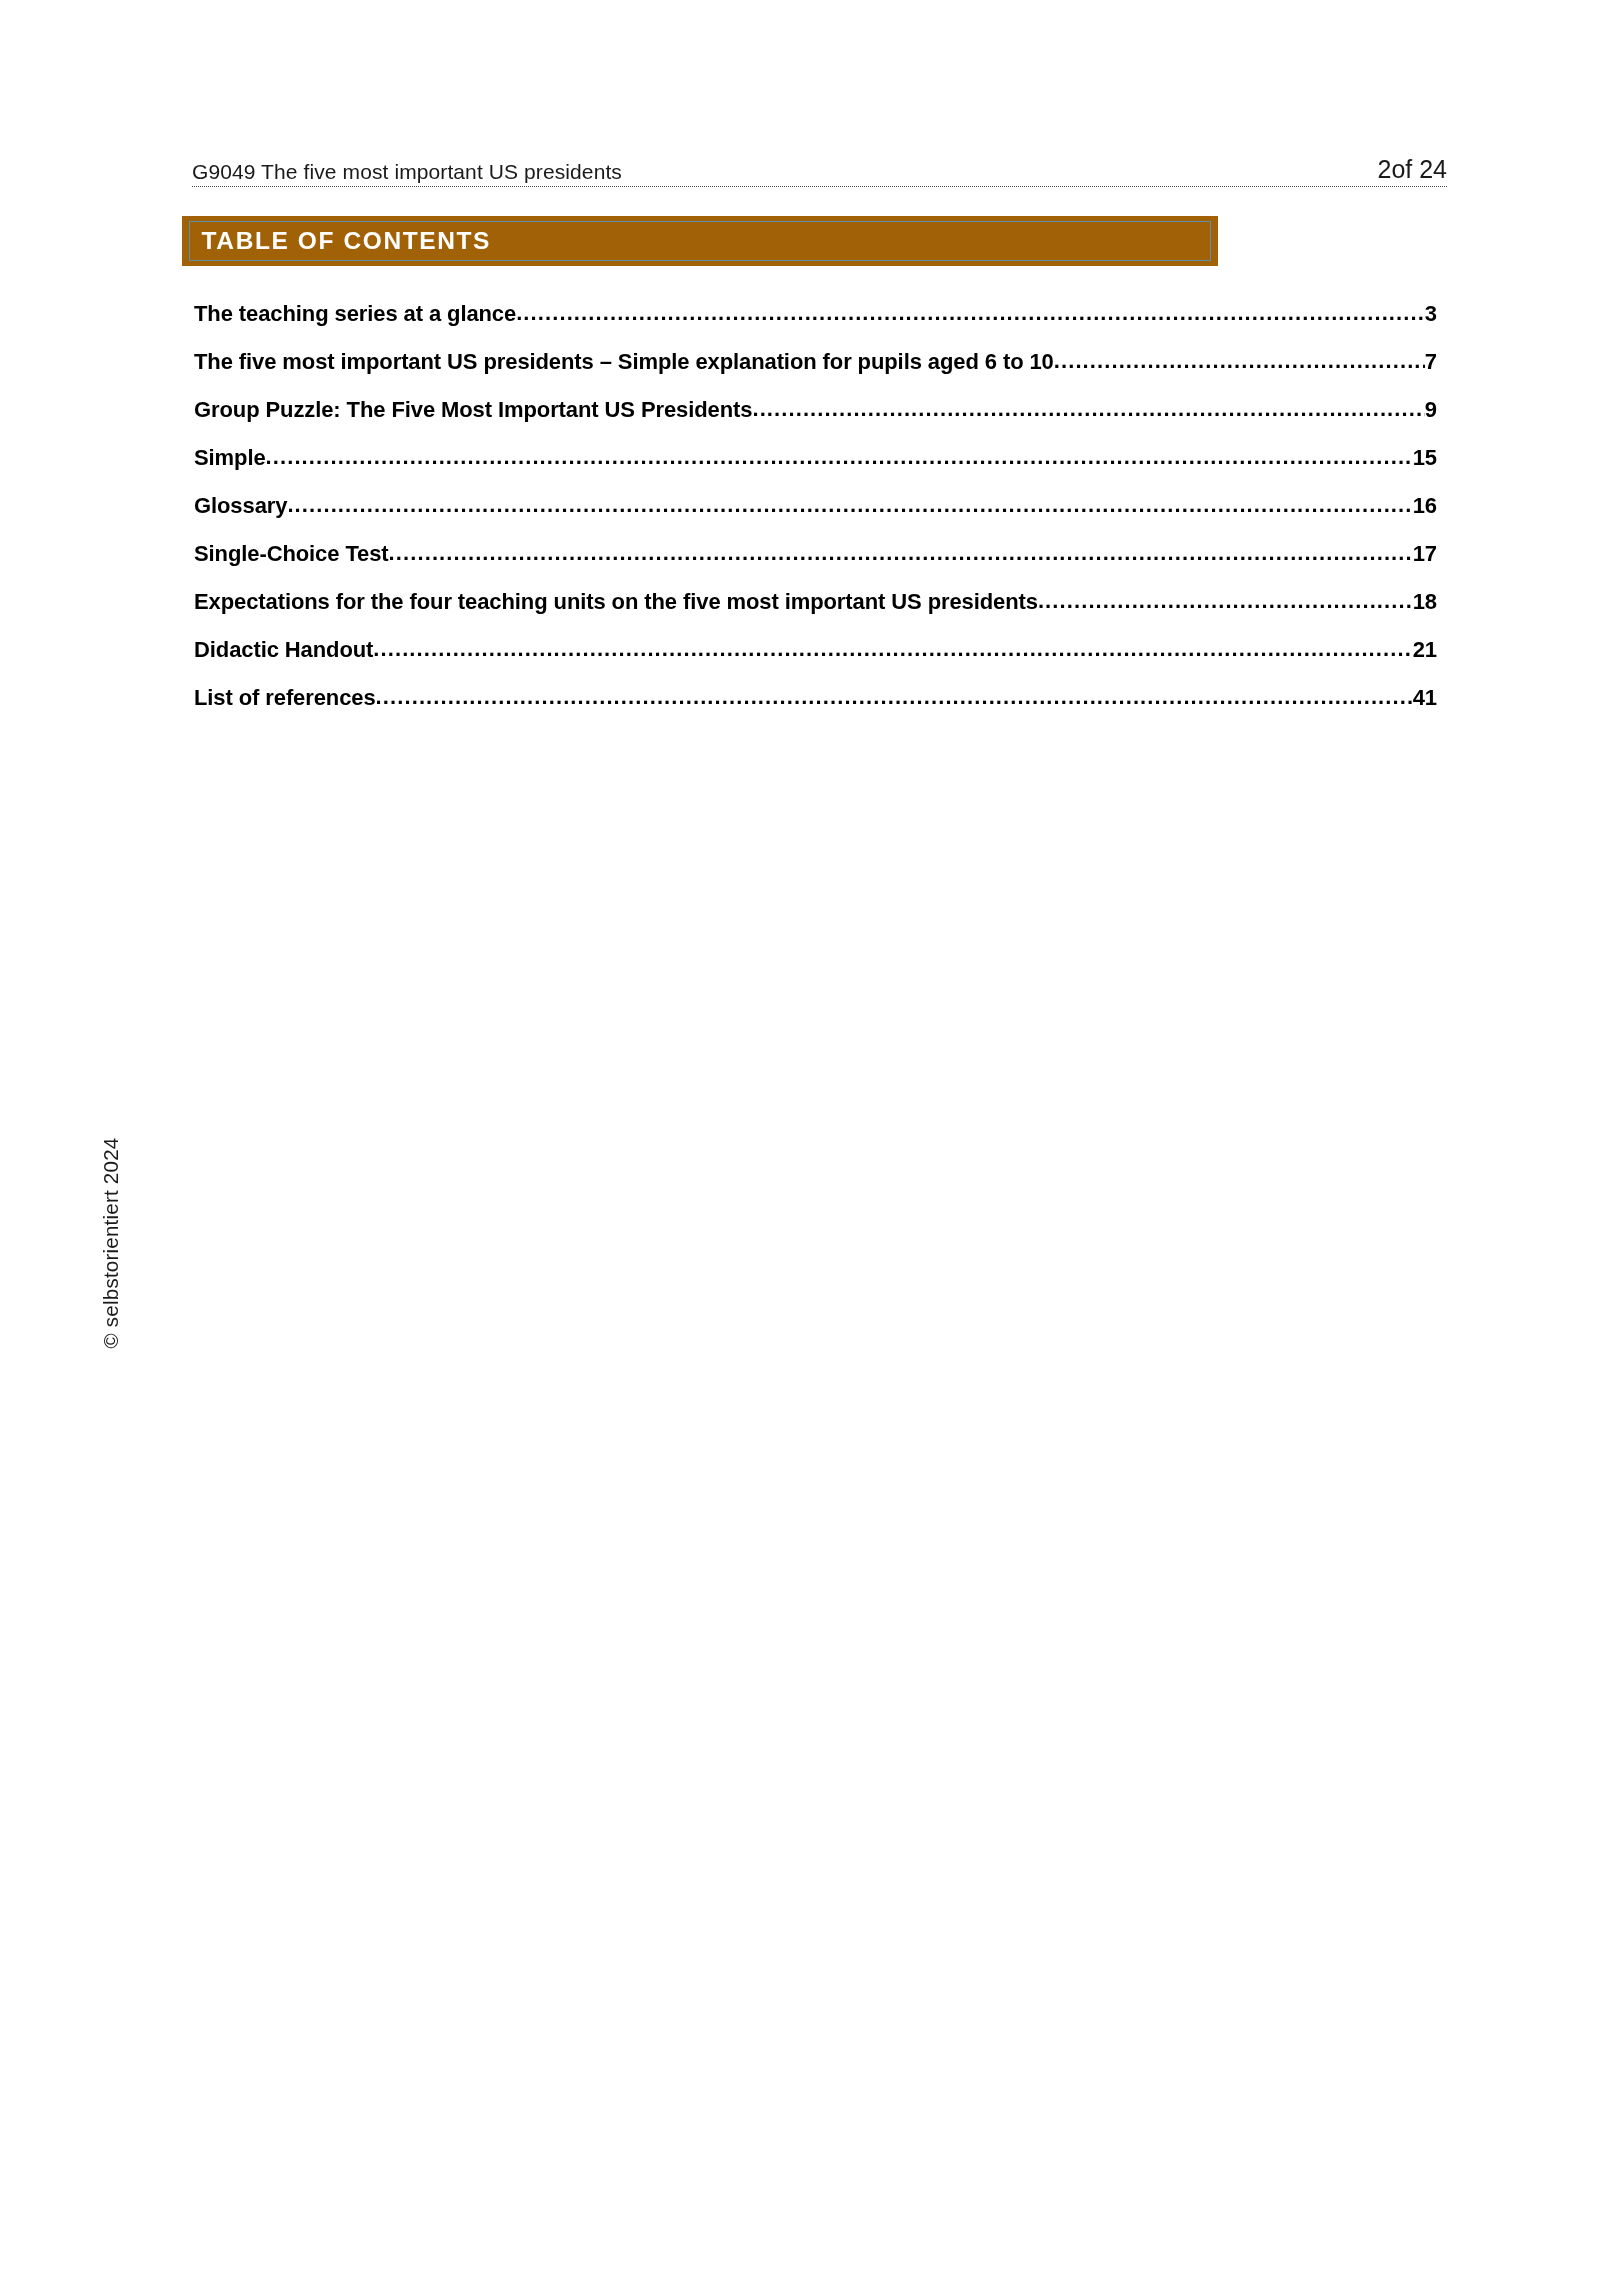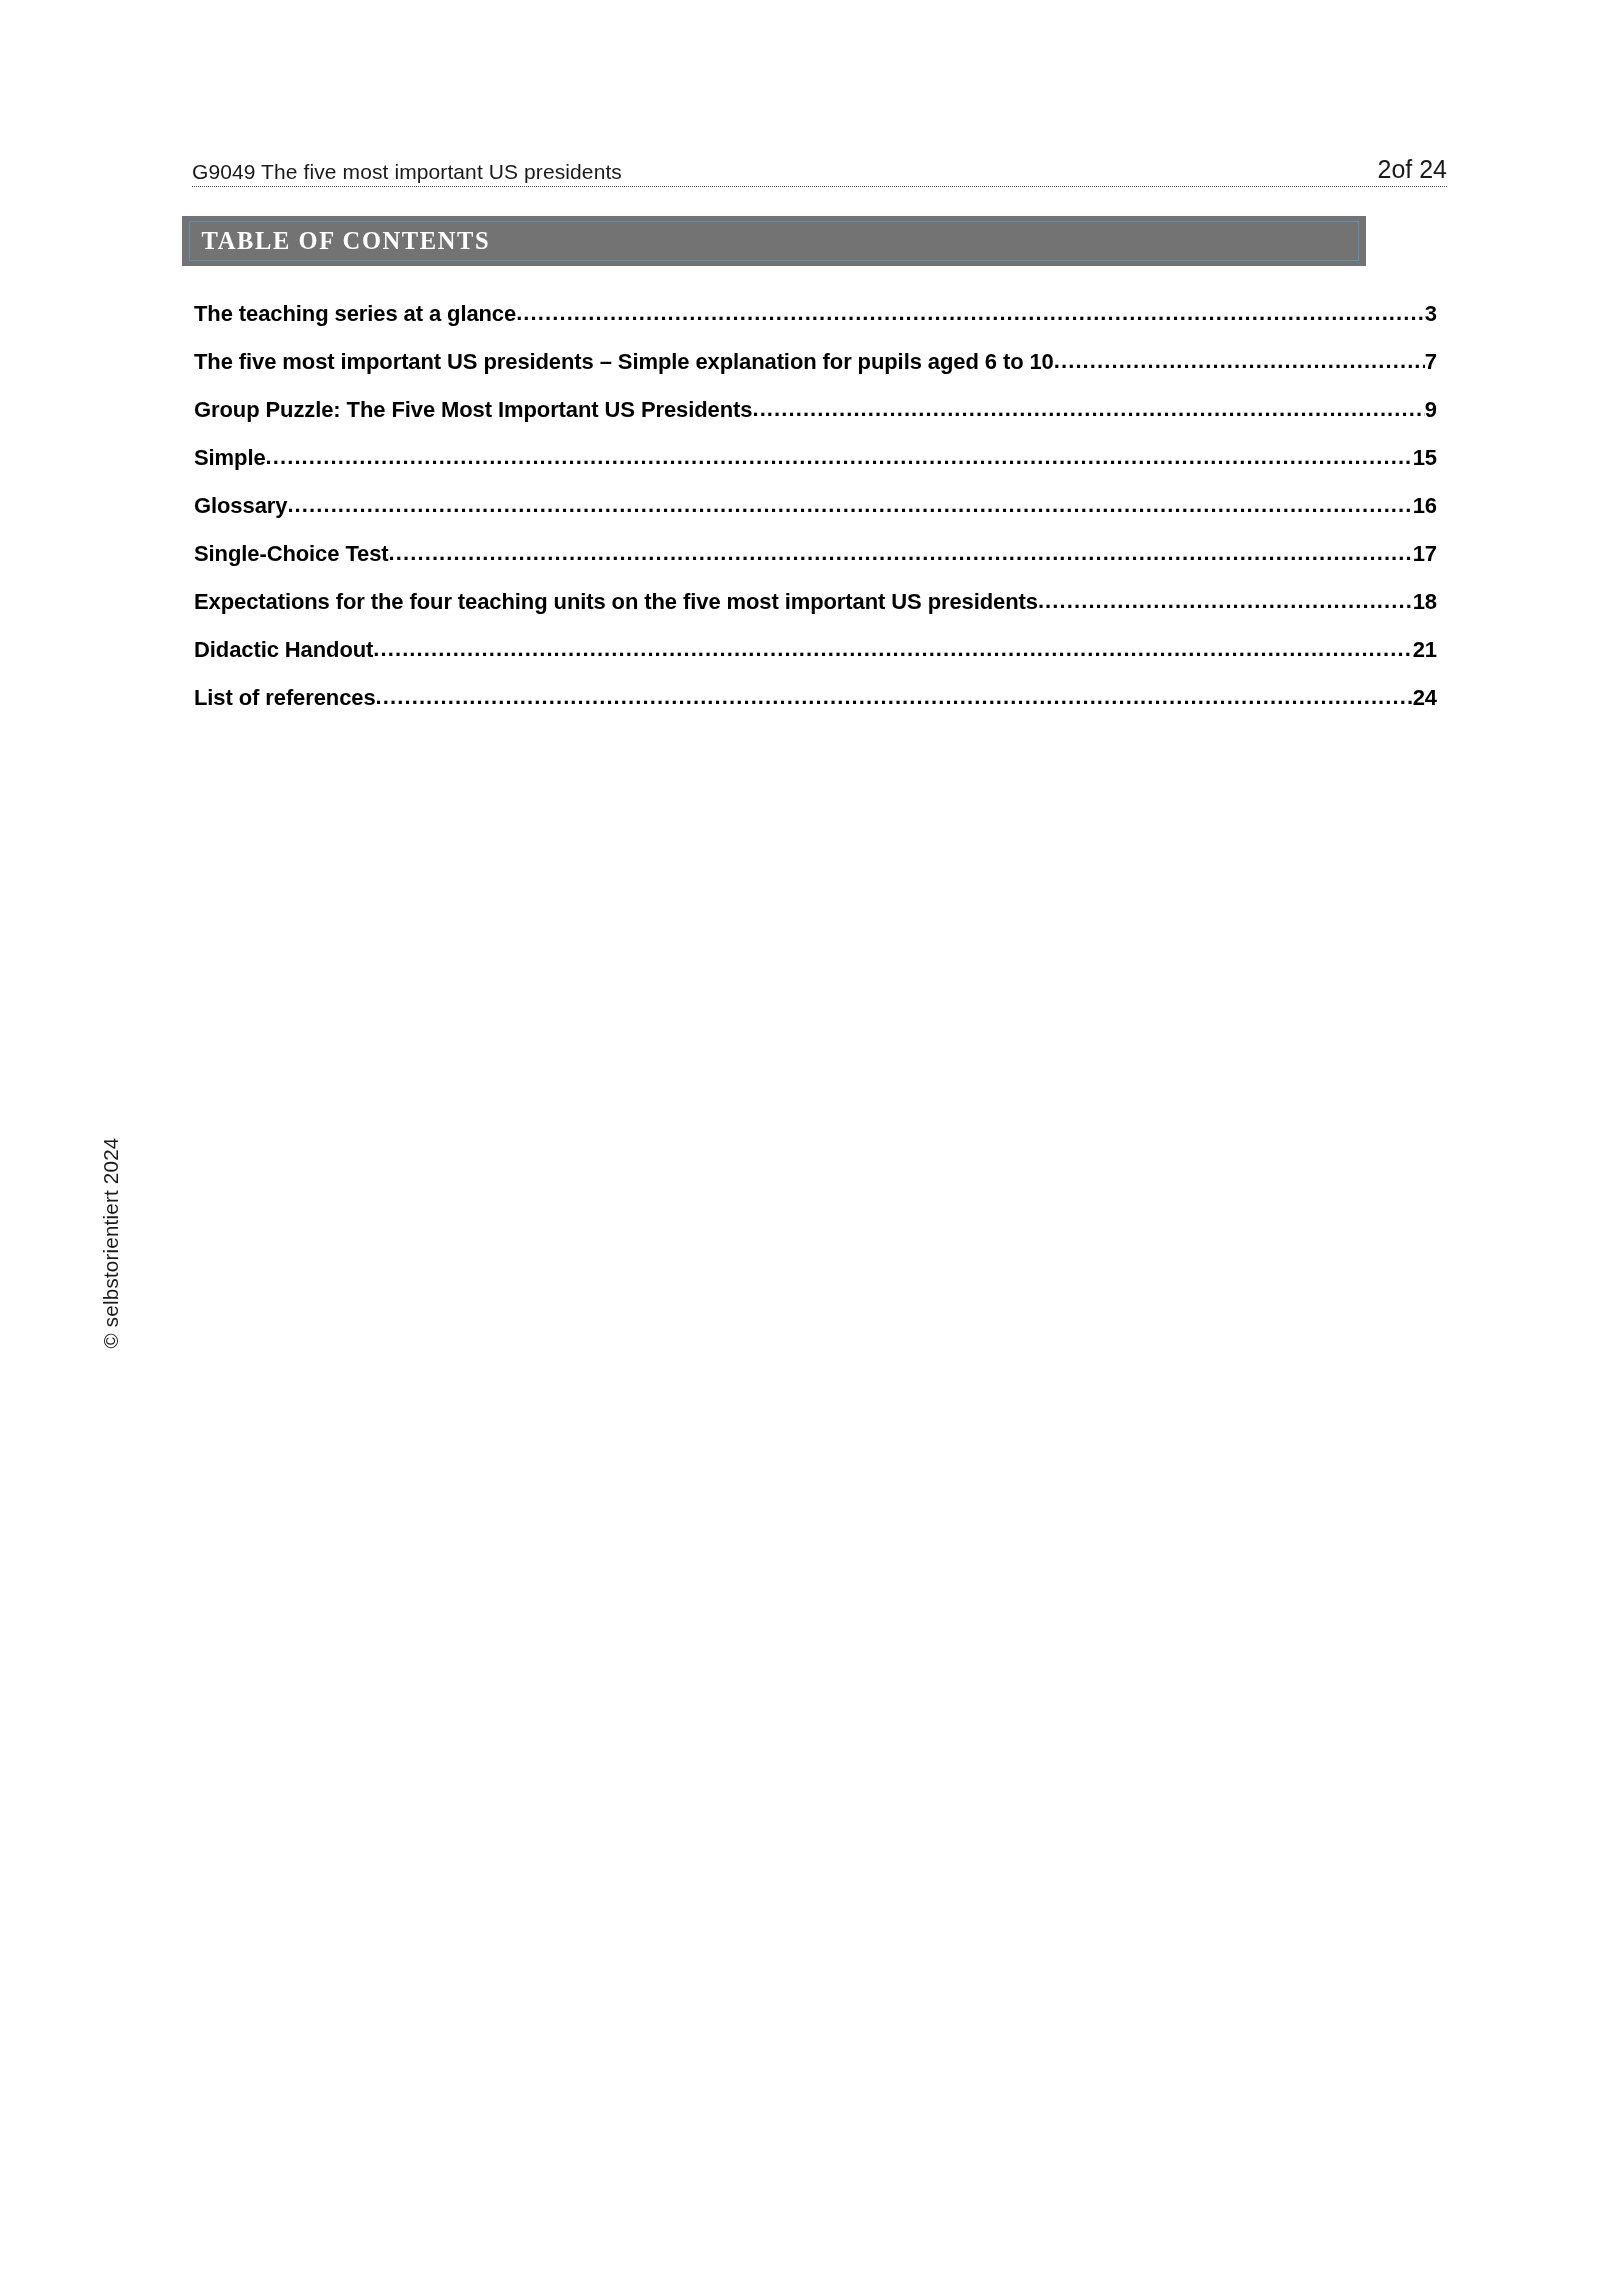--- a/index.html
+++ b/index.html
@@ -56,25 +56,24 @@
     width: 1255px;
     height: 0;
     border-top: 1.6px dotted #4a4a4a;
   }
 
   
   .toc-banner {
     position: absolute;
     left: 182px;
     top: 192px;
-    width: 1184px;
+    width: 1036px;
     height: 50px;
-    background: #737373;
+    background: #a16207;
     box-sizing: border-box;
-    font-family: Liberation Serif, serif;
   }
   .toc-banner-inner {
     position: absolute;
     left: 6.9px;
     top: 4.9px;
     right: 6.9px;
     bottom: 4.9px;
     border: 1px solid #5a92ad;
     box-sizing: border-box;
   }
@@ -203,21 +202,21 @@
         <span class="toc-pageno">18</span>
       </div>
       <div class="toc-entry">
         <span class="toc-entry-title">Didactic Handout</span>
         <span class="toc-leader"></span>
         <span class="toc-pageno">21</span>
       </div>
       <div class="toc-entry">
         <span class="toc-entry-title">List of references</span>
         <span class="toc-leader"></span>
-        <span class="toc-pageno">24</span>
+        <span class="toc-pageno">41</span>
       </div>
     </div>
 
   <div class="copyright-vertical">
     <span>© selbstorientiert 2024</span>
   </div>
 
 </div>
 
 

